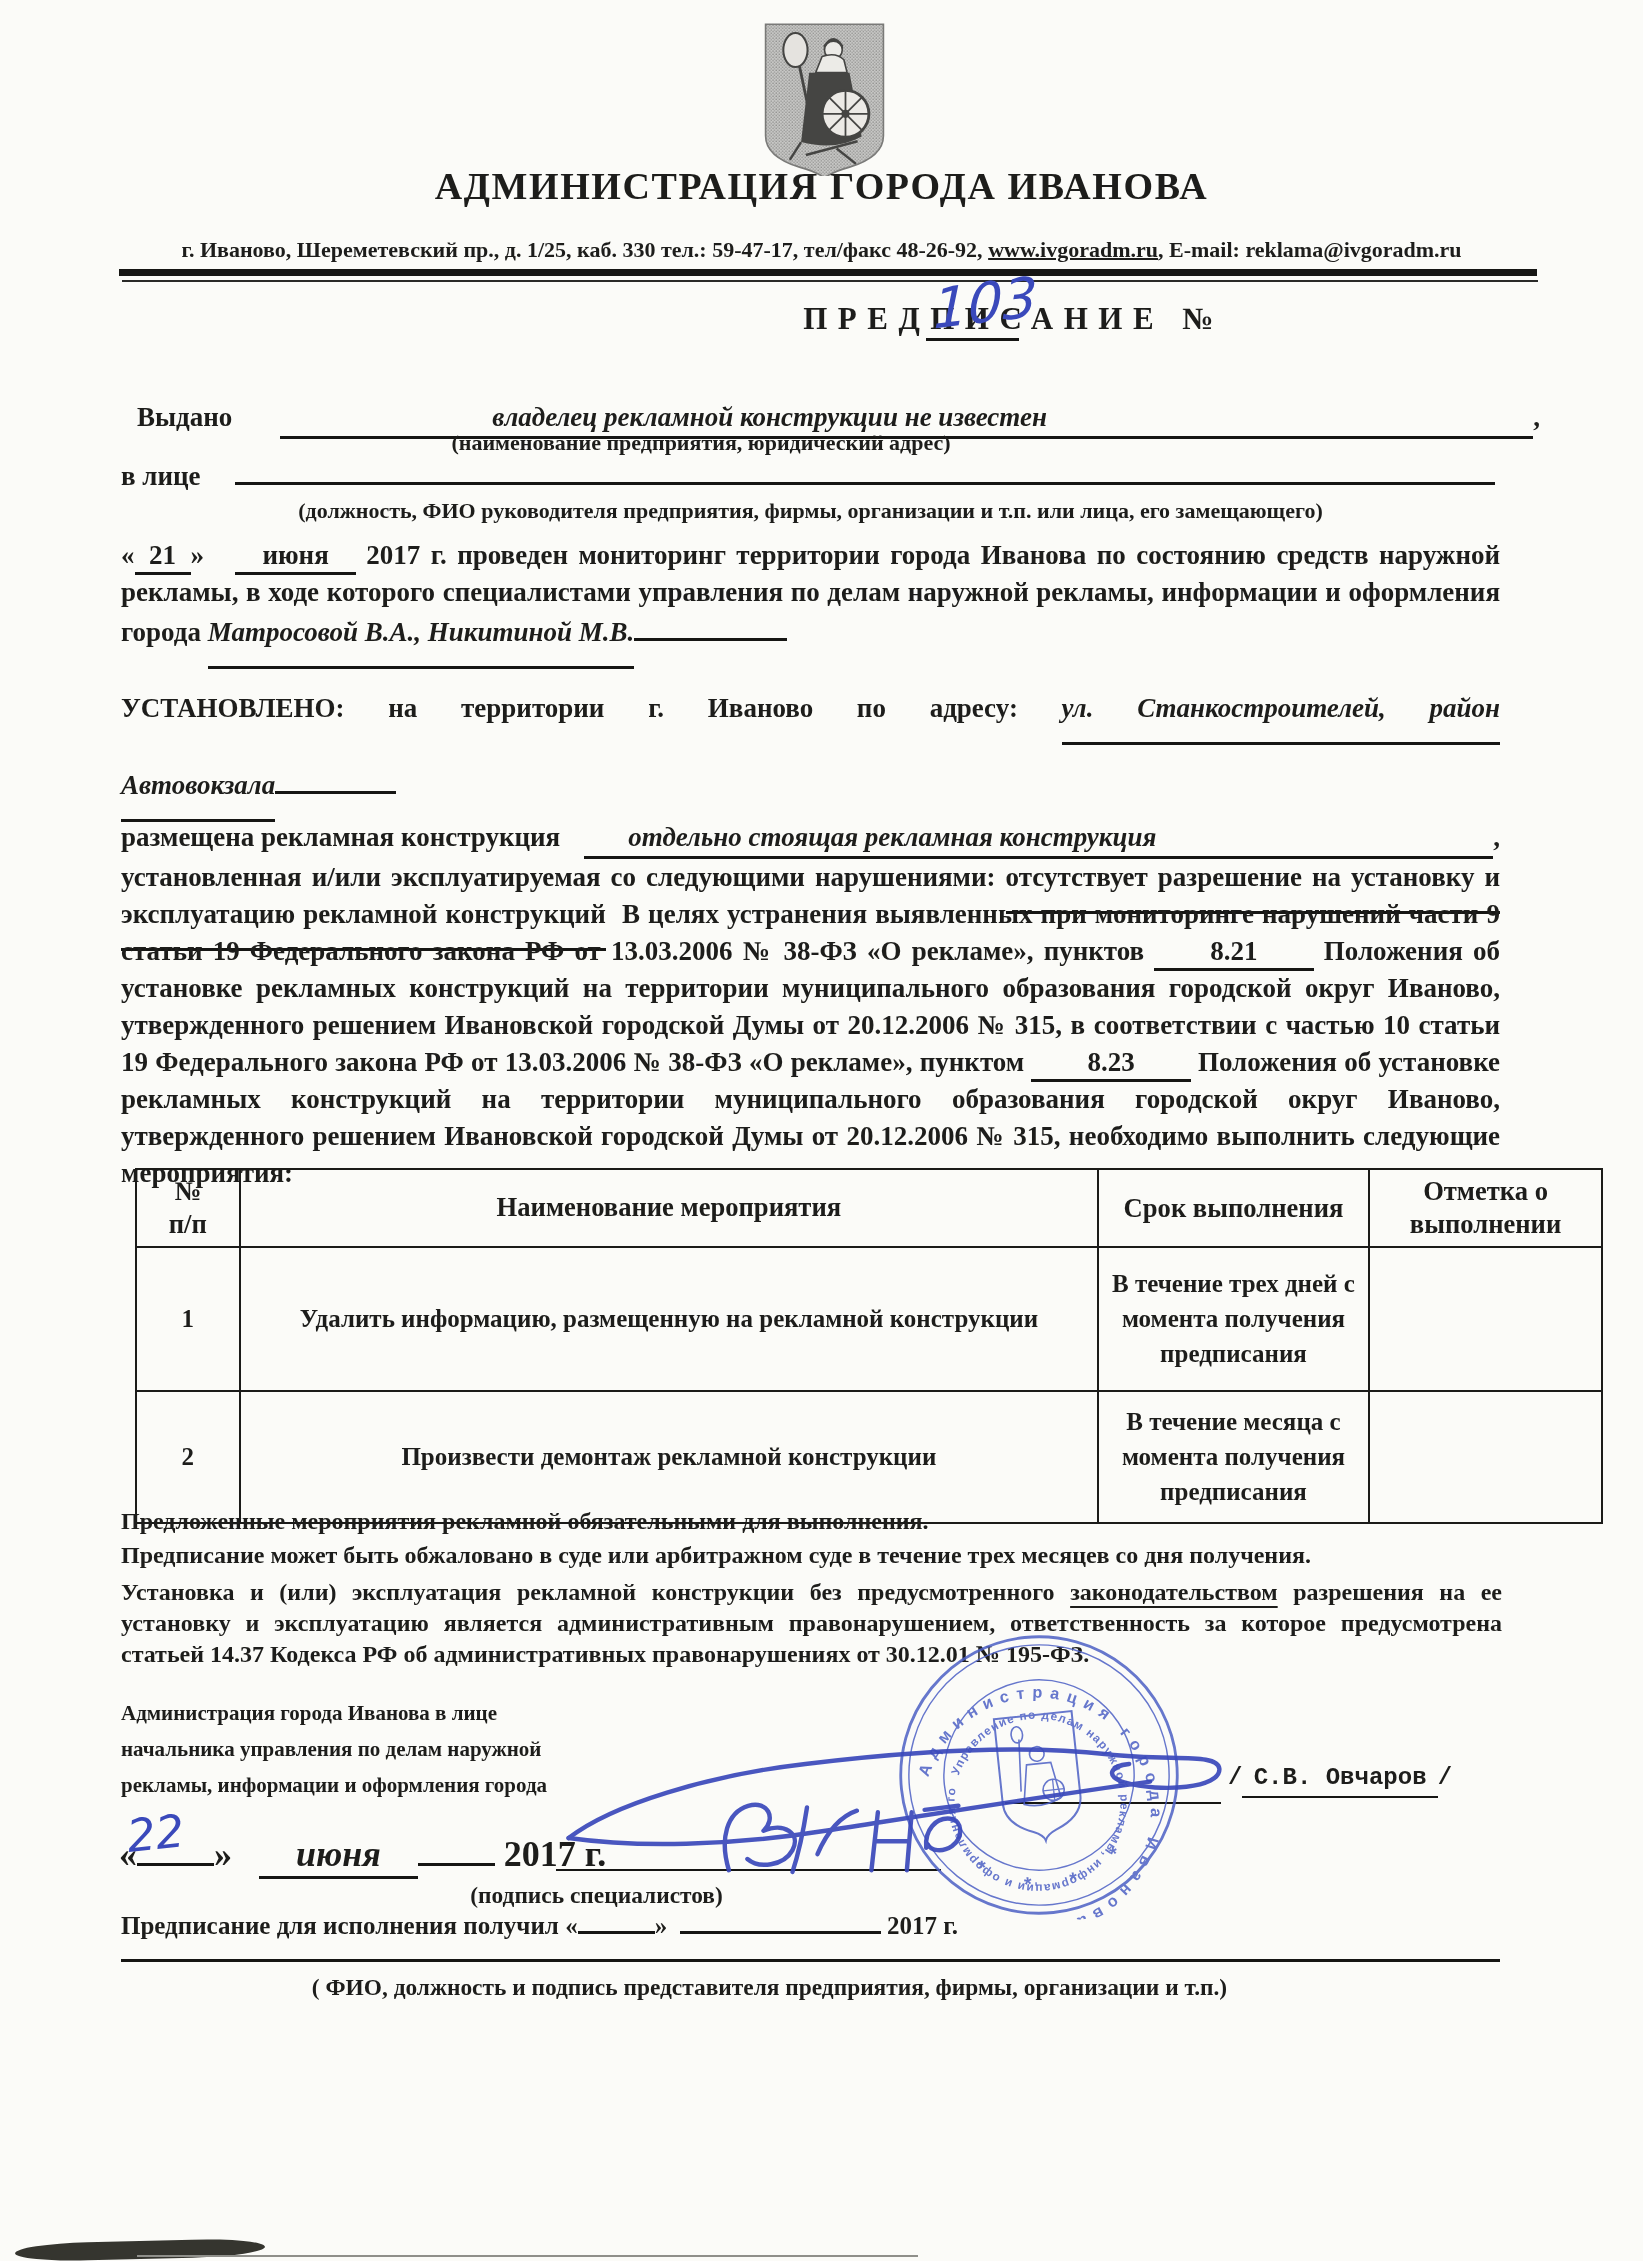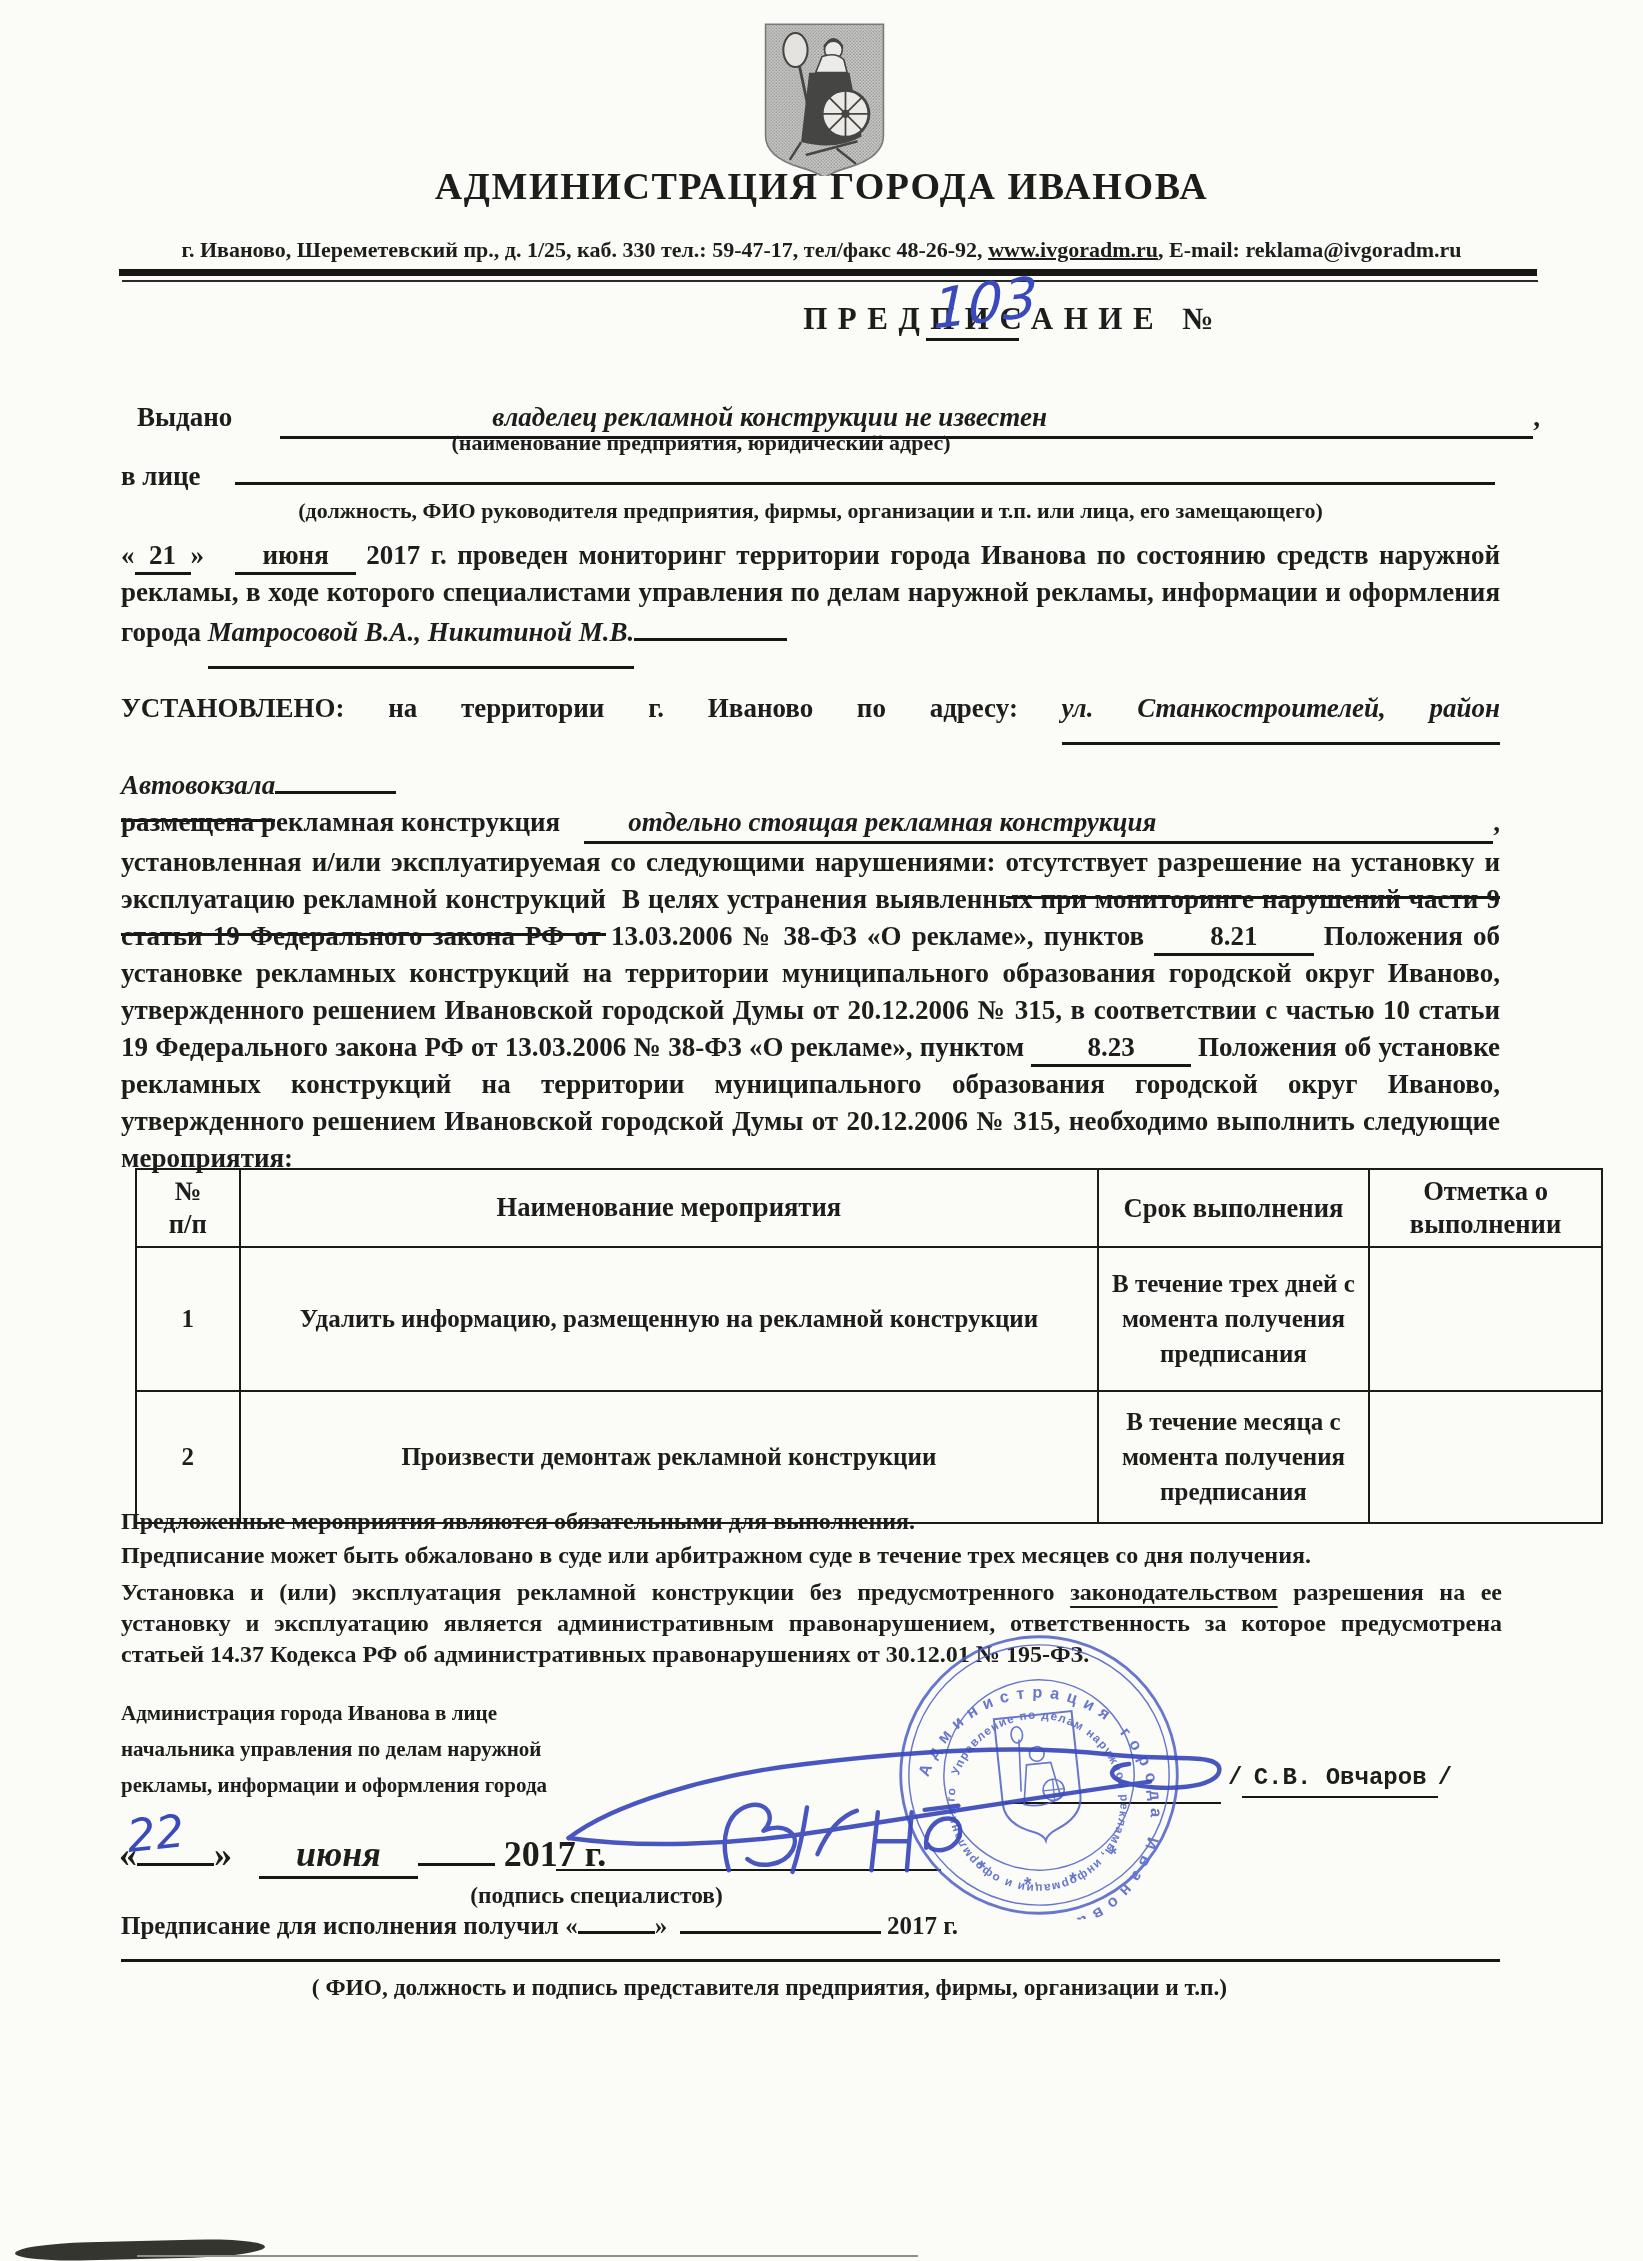--- a/index.html
+++ b/index.html
@@ -151,21 +151,21 @@
 
 <div id="est-para" class="abs para">
   <div class="just jl">
     <span>УСТАНОВЛЕНО:  на территории г. Иваново по адресу:</span>
     <span class="u it">ул. Станкостроителей, район</span>
   </div>
   <div>
     <span class="u it">Автовокзала</span><span class="blank" style="width:121px;"></span>
   </div>
   <div id="type-line">
-    <span style="white-space:nowrap;padding-right:24px;">размещена рекламная конструкция</span>
+    <span style="white-space:nowrap;padding-right:24px;margin-top:15px;">размещена рекламная конструкция</span>
     <span class="fillu">отдельно стоящая рекламная конструкция</span>
     <span>,</span>
   </div>
   <div class="just">
     <span>установленная и/или эксплуатируемая со следующими нарушениями:</span>
     <span class="u">отсутствует разрешение на установку и эксплуатацию рекламной  конструкций</span>&nbsp;
     <span>В целях устранения выявленных при мониторинге нарушений части 9 статьи 19 Федерального закона РФ от 13.03.2006  № 38-ФЗ «О рекламе»,  пунктов</span>
     <span class="u padnum">8.21</span>
     <span>Положения об установке рекламных конструкций на территории муниципального образования городской округ Иваново, утвержденного   решением Ивановской   городской   Думы    от 20.12.2006 № 315, в соответствии с частью 10 статьи 19 Федерального закона РФ от 13.03.2006 № 38-ФЗ «О рекламе»,  пунктом</span>
     <span class="u padnum">8.23</span>
@@ -192,21 +192,21 @@
     <tr>
       <td class="c-num">2</td>
       <td class="c-name">Произвести демонтаж рекламной конструкции</td>
       <td class="c-term">В течение месяца с момента получения предписания</td>
       <td class="c-mark"></td>
     </tr>
   </tbody>
 </table>
 
 <div id="notes" class="abs">
-  <div class="n">Предложенные мероприятия являются обязательными для выполнения.</div>
+  <div class="n">Предложенные мероприятия рекламной обязательными для выполнения.</div>
   <div class="n">Предписание может быть обжаловано в суде или арбитражном суде в течение трех месяцев со дня получения.</div>
   <div class="flow">
     <span>Установка и (или) эксплуатация рекламной конструкции без предусмотренного</span>
     <span class="uthin">законодательством</span>
     <span>разрешения на ее установку и эксплуатацию является административным правонарушением, ответственность за которое  предусмотрена статьей 14.37 Кодекса РФ об административных правонарушениях от 30.12.01 № 195-ФЗ.</span>
   </div>
 </div>
 
 <div id="sign-block" class="abs">
   <div>Администрация города Иванова в лице</div>

